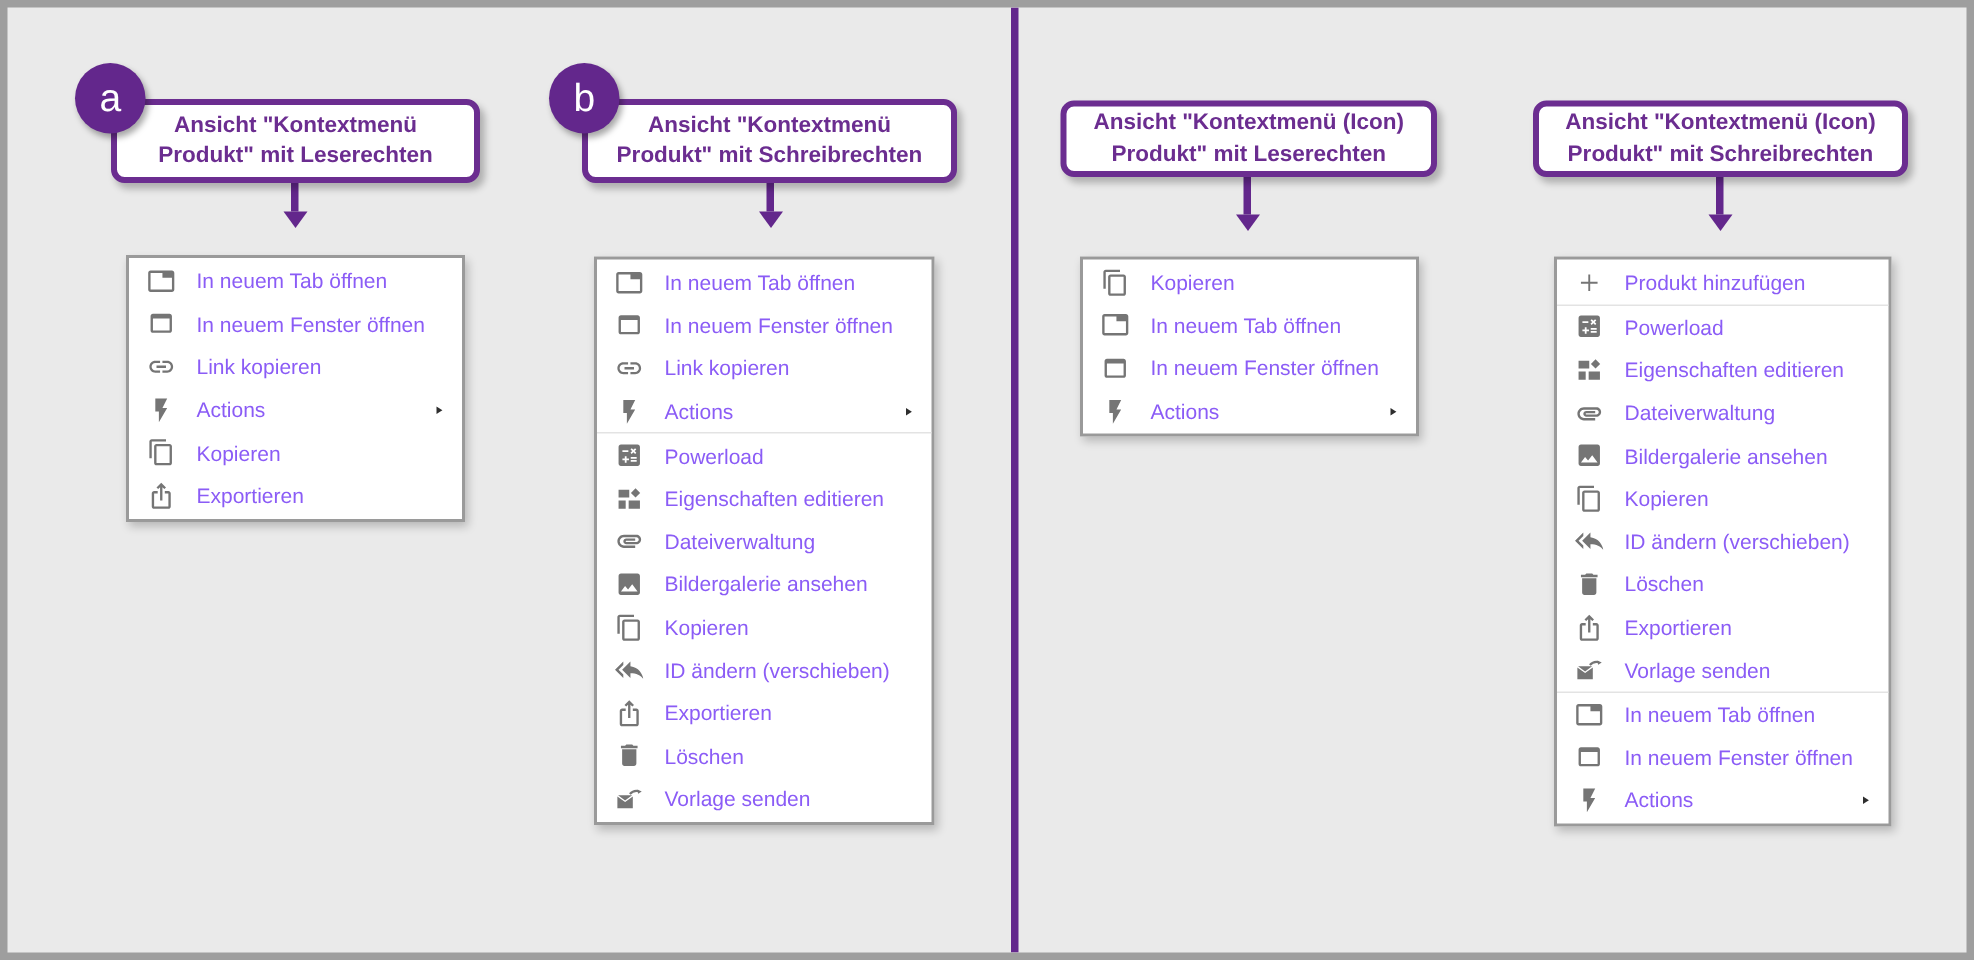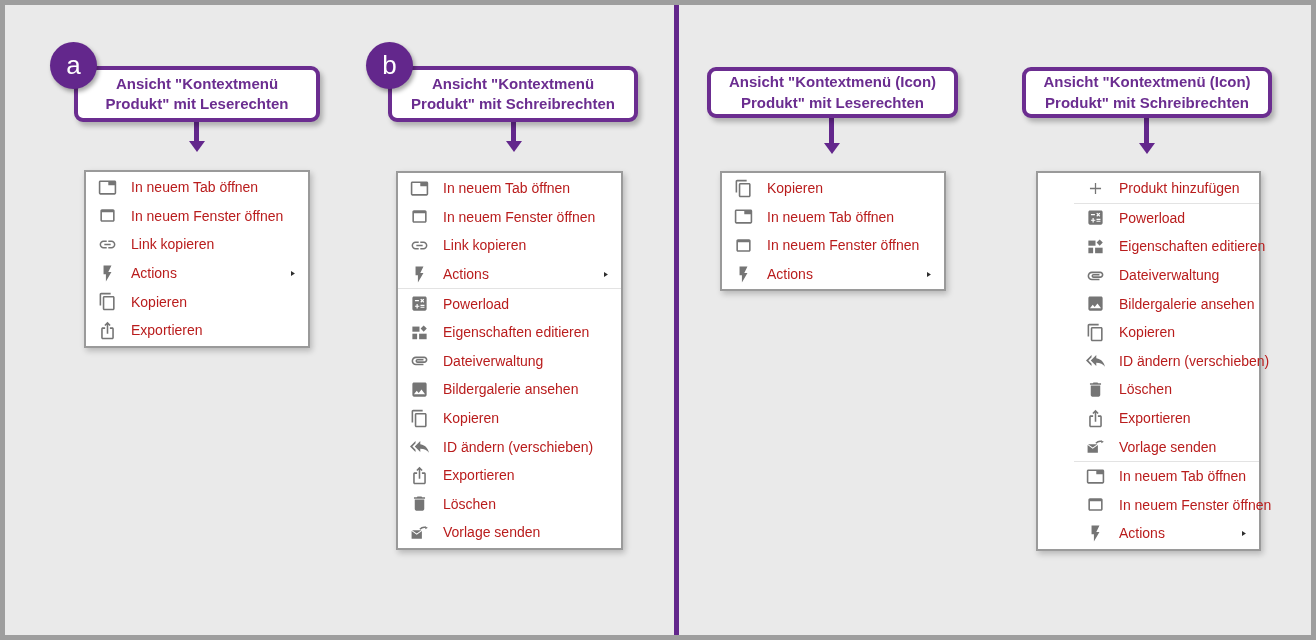--- a/index.html
+++ b/index.html
@@ -21,21 +21,21 @@
   .darrow .shaft{width:5px;background:#63278c;}
   .darrow.ab .shaft{height:19px;}
   .darrow.cd .shaft{height:25px;}
   .darrow .head{width:0;height:0;border-left:8.5px solid transparent;
                 border-right:8.5px solid transparent;border-top:11px solid #63278c;}
 
   .menu{position:absolute;box-sizing:border-box;background:#fff;border:2px solid #9a9a9a;
         box-shadow:2px 3px 6px rgba(0,0,0,.22);padding:1px 0;}
   .mi{height:28.6px;display:flex;align-items:center;padding:0 11px 0 12px;cursor:default;}
   .mi-ic{width:19px;height:19px;flex:none;margin-right:14px;fill:#757575;color:#757575;}
-  .mi-label{font-size:14px;color:#b91c1c;white-space:nowrap;text-align:center;}
+  .mi-label{font-size:14px;color:#8b5cf6;white-space:nowrap;text-align:center;}
   .mi-caret{margin-left:auto;display:flex;}
   .mi-caret svg{width:9px;height:11px;fill:#2e2e2e;}
   .mi-divider{height:1px;background:#e3e3e3;}
 </style>
 </head>
 <body>
 
 <svg width="0" height="0" style="position:absolute" aria-hidden="true">
   <defs>
     <symbol id="i-tab" viewBox="0 0 24 24">
@@ -290,21 +290,21 @@
   </div>
 
   <div class="titlebox" style="left:1017px;top:62px;width:250px;height:51px;">
     <span>Ansicht "Kontextmenü (Icon)</span>
     <span>Produkt" mit Schreibrechten</span>
   </div>
   <div class="darrow cd" style="left:1133px;top:113px;">
       <div class="shaft"></div>
       <div class="head"></div>
     </div>
-  <div class="menu" style="left:1031px;top:166px;width:225px;padding-left:36px;">
+  <div class="menu" style="left:1031px;top:166px;width:225px;">
     <div class="mi">
       <svg class="mi-ic">
           <use href="#i-plus"></use>
         </svg>
       <span class="mi-label">Produkt hinzufügen</span>
     </div>
     <div class="mi-divider"></div>
     <div class="mi">
       <svg class="mi-ic">
           <use href="#i-calc"></use>

